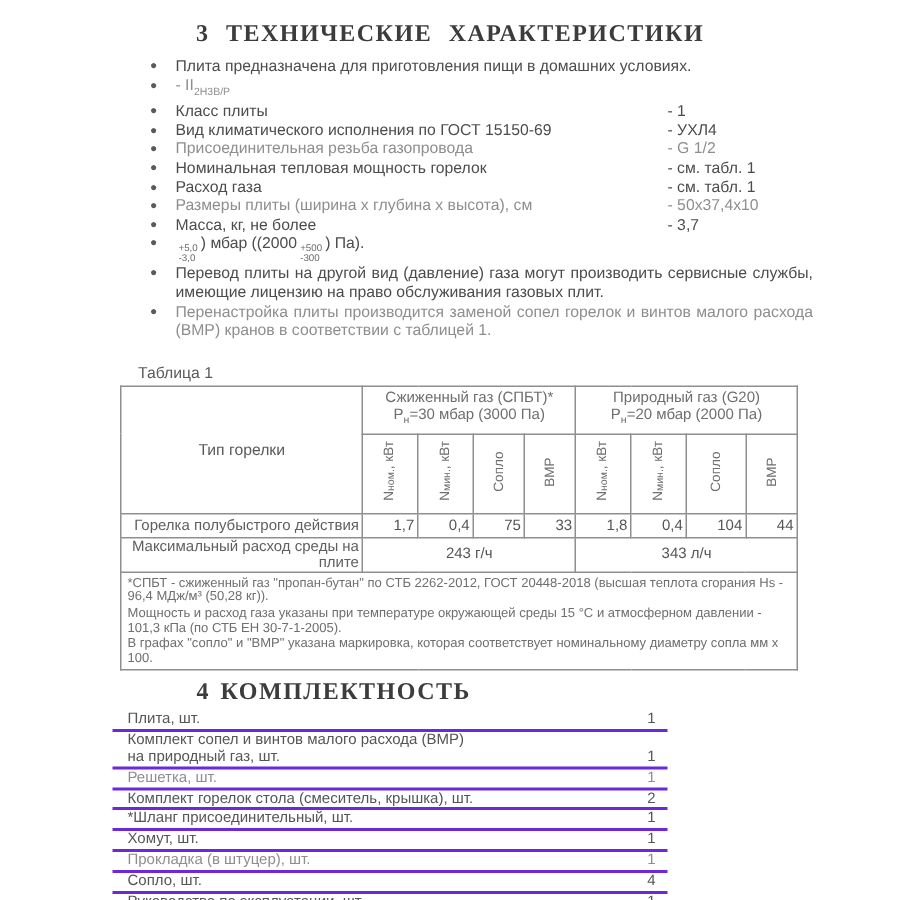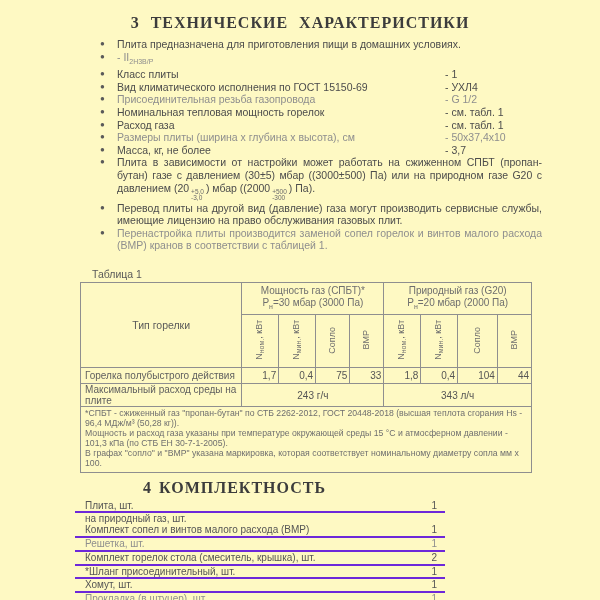--- a/index.html
+++ b/index.html
@@ -1,31 +1,31 @@
 <!DOCTYPE html>
 <html lang="ru"><head>
 <meta charset="utf-8">
 <style>
   html,body{margin:0;padding:0;background:#e9e9e7;}
   .page{
     position:relative;width:600px;height:600px;margin:0 auto;
-    background:#fef9c3;overflow:hidden;
+    background:#ffffff;overflow:hidden;
     font-family:"Liberation Sans", sans-serif;
     color:#4c4c4c;
   }
   
   .h-title{
     font-family:"Liberation Serif", serif;
     font-weight:bold;font-size:16px;letter-spacing:1px;color:#3c3c3c;
     text-align:center;margin:14px 40px 6px 40px;word-spacing:6px;
   }
   .h-title2{
     font-family:"Liberation Serif", serif;
     font-weight:bold;font-size:16px;letter-spacing:1px;color:#3c3c3c;
-    width:445px;text-align:center;margin:6px 0 3px 12px;word-spacing:2px;
+    width:445px;text-align:center;margin:6px 0 3px 0;word-spacing:2px;
   }
   
   .bullets{margin:0 58px 0 100px;font-size:10.5px;line-height:12.6px;}
   .brow{display:flex;align-items:flex-start;}
   .dot{width:17px;flex:0 0 17px;font-size:8px;line-height:12.6px;color:#5a5a5a;}
   .lbl{flex:1;}
   .val{flex:0 0 97px;}
   .para{flex:1;text-align:justify;}
   .faded{color:#8e8e8e;}
   sub{font-size:7px;}
@@ -34,21 +34,21 @@
   
   .tcap{margin:16px 0 2px 92px;font-size:10.5px;color:#5a5a5a;}
   table.t1{border-collapse:collapse;margin-left:80px;width:452px;
            font-size:10px;color:#555;}
   table.t1 td{border:1px solid #8f8f8f;padding:0 2px;text-align:center;}
   table.t1 .gh{font-size:10px;line-height:11.5px;padding:2px 2px;color:#6e6e6e;}
   table.t1 .typec{width:185px;font-size:10.5px;color:#5a5a5a;}
   table.t1 .vcell{height:52px;vertical-align:middle;}
   .rot{writing-mode:vertical-rl;transform:rotate(180deg);display:inline-block;
        font-size:9px;line-height:9px;white-space:nowrap;color:#6e6e6e;}
-  table.t1 .nm{text-align:left;padding-left:4px;font-size:10px;color:#5f5f5f;}
+  table.t1 .nm{text-align:right;padding-left:4px;font-size:10px;color:#5f5f5f;}
   table.t1 .dval{height:15px;padding-left:20px;}
   table.t1 .fnc{text-align:left;font-size:8.7px;line-height:9.6px;
                 padding:2px 4px;color:#6f6f6f;}
   table.t1 .fnc div{margin:0 0 1px 0;}
   
   .kit{margin-left:75px;width:370px;font-size:10px;line-height:10.8px;color:#555;}
   .krow{position:relative;border-bottom:2px solid #6d28d9;padding:1px 40px 0 10px;min-height:10px;}
   .krow .qty{position:absolute;right:8px;bottom:0;}
 </style>
 </head>
@@ -107,21 +107,21 @@
     </div>
 
     <div class="brow">
       <span class="dot">●</span>
       <span class="lbl">Масса, кг, не более</span>
       <span class="val">- 3,7</span>
     </div>
 
     <div class="brow">
       <span class="dot">●</span>
-      <span class="para"><span>Плита в зависимости от настройки может работать на сжиженном СПБТ (пропан-бутан) газе с давлением (30±5) мбар ((3000±500) Па) или на природном газе G20 с давлением (20</span><span class="tol">
+      <span class="para"><span class="tol">
             <span>+5,0</span>
             <span>-3,0</span>
           </span><span>) мбар ((2000</span><span class="tol">
             <span>+500</span>
             <span>-300</span>
           </span><span>) Па).</span></span>
     </div>
 
     <div class="brow">
       <span class="dot">●</span>
@@ -135,21 +135,21 @@
 
   </div>
 
   <div class="tcap">Таблица 1</div>
 
   <table class="t1">
     <tbody>
         <tr>
       <td rowspan="2" class="typec">Тип горелки</td>
       <td colspan="4" class="gh">
-        <div>Мощность газ (СПБТ)*</div>
+        <div>Сжиженный газ (СПБТ)*</div>
         <div><span>Р</span><sub>н</sub><span>=30 мбар (3000 Па)</span></div>
       </td>
       <td colspan="4" class="gh">
         <div>Природный газ (G20)</div>
         <div><span>Р</span><sub>н</sub><span>=20 мбар (2000 Па)</span></div>
       </td>
     </tr>
     <tr>
       <td class="vcell"><span class="rot"><span>N</span><sub>ном.</sub><span>, кВт</span></span></td>
       <td class="vcell"><span class="rot"><span>N</span><sub>мин.</sub><span>, кВт</span></span></td>
@@ -187,22 +187,22 @@
     </table>
 
   <div class="h-title2">4 КОМПЛЕКТНОСТЬ</div>
 
   <div class="kit">
     <div class="krow">
       <div>Плита, шт.</div>
       <span class="qty">1</span>
     </div>
     <div class="krow">
+      <div>Комплект сопел и винтов малого расхода (ВМР)</div>
       <div>на природный газ, шт.</div>
-      <div>Комплект сопел и винтов малого расхода (ВМР)</div>
       <span class="qty">1</span>
     </div>
     <div class="krow faded">
       <div>Решетка, шт.</div>
       <span class="qty">1</span>
     </div>
     <div class="krow">
       <div>Комплект горелок стола (смеситель, крышка), шт.</div>
       <span class="qty">2</span>
     </div>

